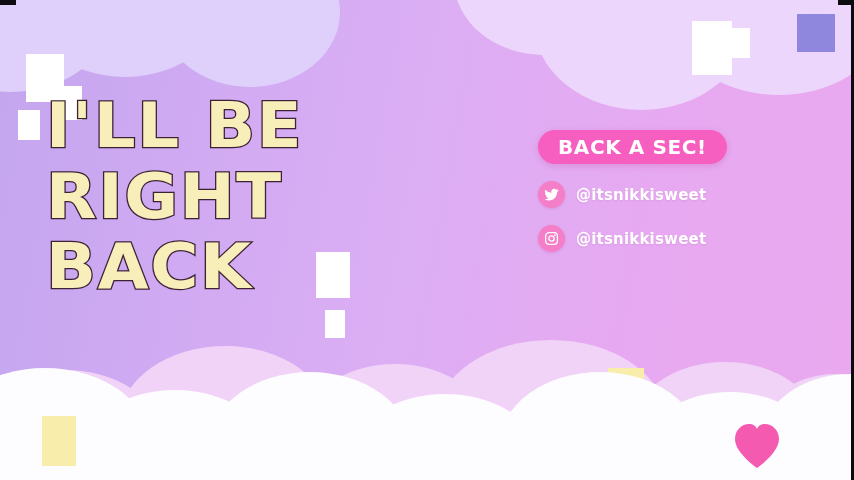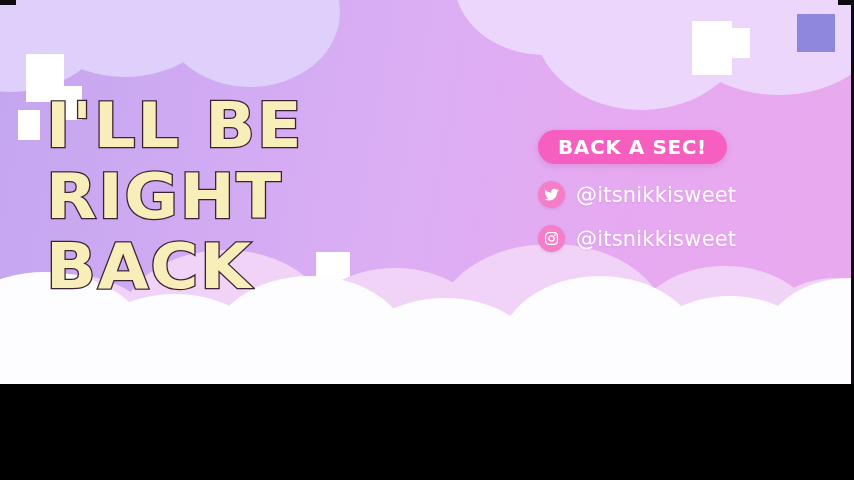--- a/index.html
+++ b/index.html
@@ -4,21 +4,21 @@
 <style>
   html,body{margin:0;padding:0;background:#000;}
   body{
     font-family:"Liberation Sans", sans-serif;
     -webkit-font-smoothing:antialiased;
   }
 
   #stage{
     position:relative;
     width:854px;
-    height:384px;
+    height:480px;
     overflow:hidden;
     background:linear-gradient(100deg,#c3a6ef 0%,#cfaaf2 22%,#dcaef4 48%,#e7a9f1 74%,#eaa9ef 100%);
   }
 
   
   .layer{position:absolute;pointer-events:none;}
 
   .cloud-blob{position:absolute;border-radius:50%;}
 
   
@@ -128,22 +128,22 @@
   .social-badge{
     width:27px;height:27px;border-radius:50%;
     background:#f47ec8;
     display:flex;align-items:center;justify-content:center;
     flex:0 0 auto;
     box-shadow:0 1px 3px rgba(170,50,130,.18);
   }
   .social-badge svg{display:block;}
   .social-handle{
     font-family:"DejaVu Sans", sans-serif;
-    font-weight:400;
-    font-size:21px;
+    font-weight:700;
+    font-size:15px;
     letter-spacing:.2px;
     color:#ffffff;
     white-space:nowrap;
     text-shadow:0 1px 2px rgba(170,80,170,.18);
   }
 
   
   .edge{position:absolute;background:#0d0b10;z-index:30;}
 </style>
 </head>

